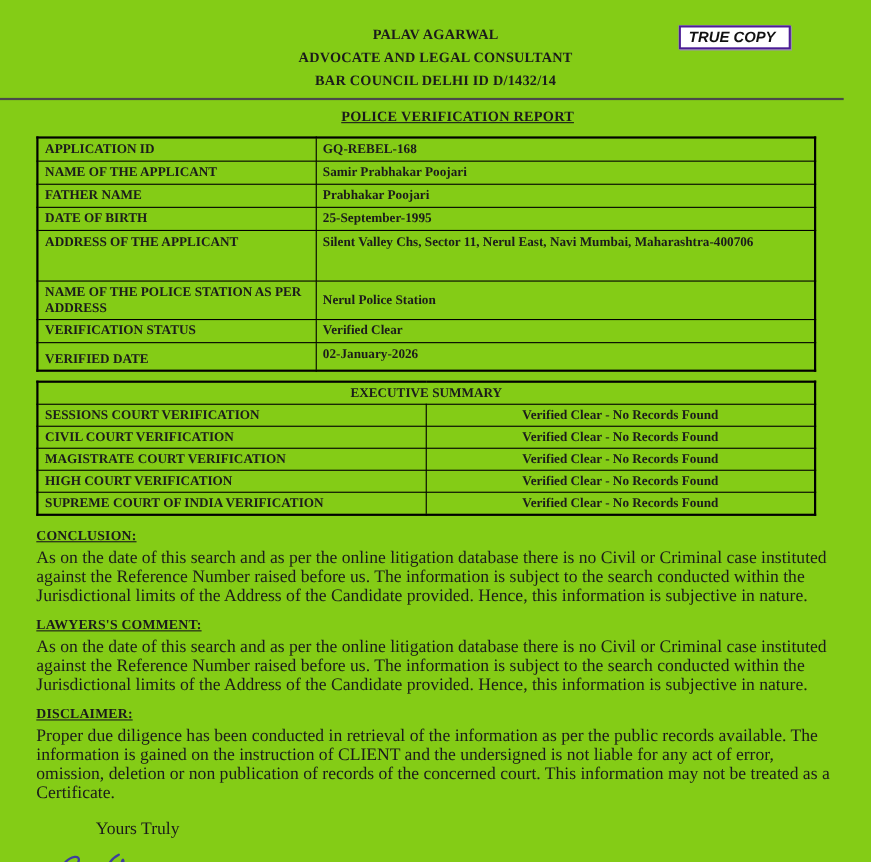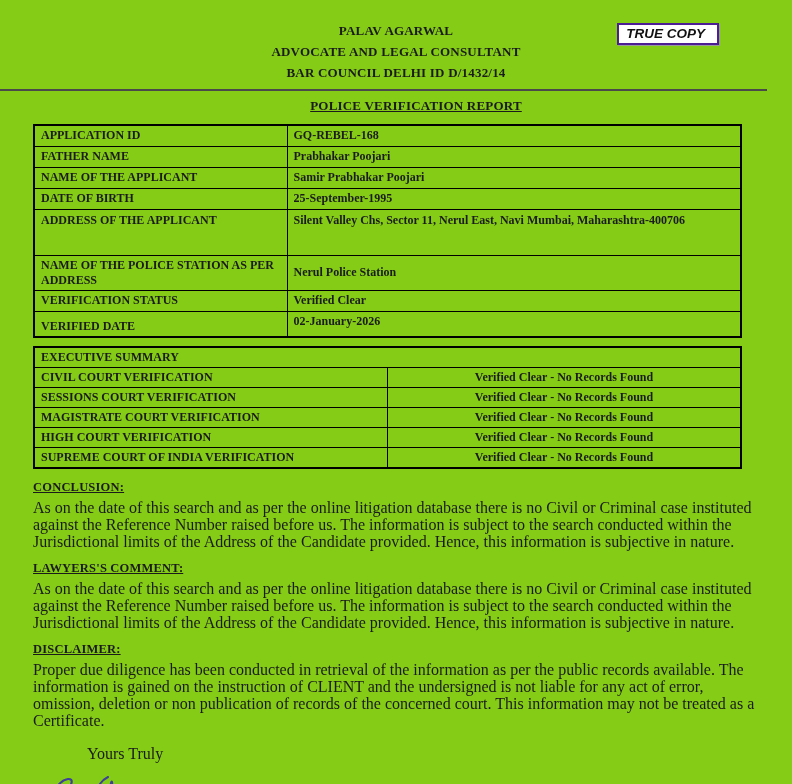--- a/index.html
+++ b/index.html
@@ -32,21 +32,21 @@
   .applicant-table td.lbl { width:253px; }
   .applicant-table tr    { height:21px; }
   .applicant-table tr.row-address { height:46px; }
   .applicant-table tr.row-address td { vertical-align:top; padding-top:3px; }
   .applicant-table tr.row-station { height:34px; }
   .applicant-table tr.row-vdate   { height:26px; }
   .applicant-table tr.row-vdate td.lbl { vertical-align:bottom; }
   .applicant-table tr.row-vdate td.val { vertical-align:top; }
   .summary-table td.lbl { width:262px; }
   .summary-table tr { height:19px; }
-  .summary-table .sum-head { }
+  .summary-table .sum-head { text-align:center; }
   .summary-table td.val { text-align:center; }
 
   
   .section { margin:11px 30px 0 33px; }
   .section-heading { font-size:12.5px; font-weight:bold; text-decoration:underline; letter-spacing:0.2px; }
   .section-body { margin-top:4px; font-size:16px; line-height:17px; width:729px; }
 
   
   .salutation { margin:16px 0 0 87px; font-size:16px; }
   .signature-wrap { margin:4px 0 0 42px; height:48px; }
@@ -69,26 +69,26 @@
 
   <div class="doc-title">POLICE VERIFICATION REPORT</div>
 
   <table class="applicant-table">
     <tbody>
         <tr>
       <td class="lbl">APPLICATION ID</td>
       <td class="val">GQ-REBEL-168</td>
     </tr>
     <tr>
+      <td class="lbl">NAME OF THE APPLICANT</td>
+      <td class="val">Samir Prabhakar Poojari</td>
+    </tr>
+    <tr>
       <td class="lbl">FATHER NAME</td>
       <td class="val">Prabhakar Poojari</td>
-    </tr>
-    <tr>
-      <td class="lbl">NAME OF THE APPLICANT</td>
-      <td class="val">Samir Prabhakar Poojari</td>
     </tr>
     <tr>
       <td class="lbl">DATE OF BIRTH</td>
       <td class="val">25-September-1995</td>
     </tr>
     <tr class="row-address">
       <td class="lbl">ADDRESS OF THE APPLICANT</td>
       <td class="val">Silent Valley Chs, Sector 11, Nerul East, Navi Mumbai, Maharashtra-400706</td>
     </tr>
     <tr class="row-station">
@@ -105,25 +105,25 @@
     </tr>
   </tbody>
     </table>
 
   <table class="summary-table">
     <tbody>
         <tr>
       <td class="sum-head" colspan="2">EXECUTIVE SUMMARY</td>
     </tr>
     <tr>
-      <td class="lbl">CIVIL COURT VERIFICATION</td>
+      <td class="lbl">SESSIONS COURT VERIFICATION</td>
       <td class="val">Verified Clear - No Records Found</td>
     </tr>
     <tr>
-      <td class="lbl">SESSIONS COURT VERIFICATION</td>
+      <td class="lbl">CIVIL COURT VERIFICATION</td>
       <td class="val">Verified Clear - No Records Found</td>
     </tr>
     <tr>
       <td class="lbl">MAGISTRATE COURT VERIFICATION</td>
       <td class="val">Verified Clear - No Records Found</td>
     </tr>
     <tr>
       <td class="lbl">HIGH COURT VERIFICATION</td>
       <td class="val">Verified Clear - No Records Found</td>
     </tr>

